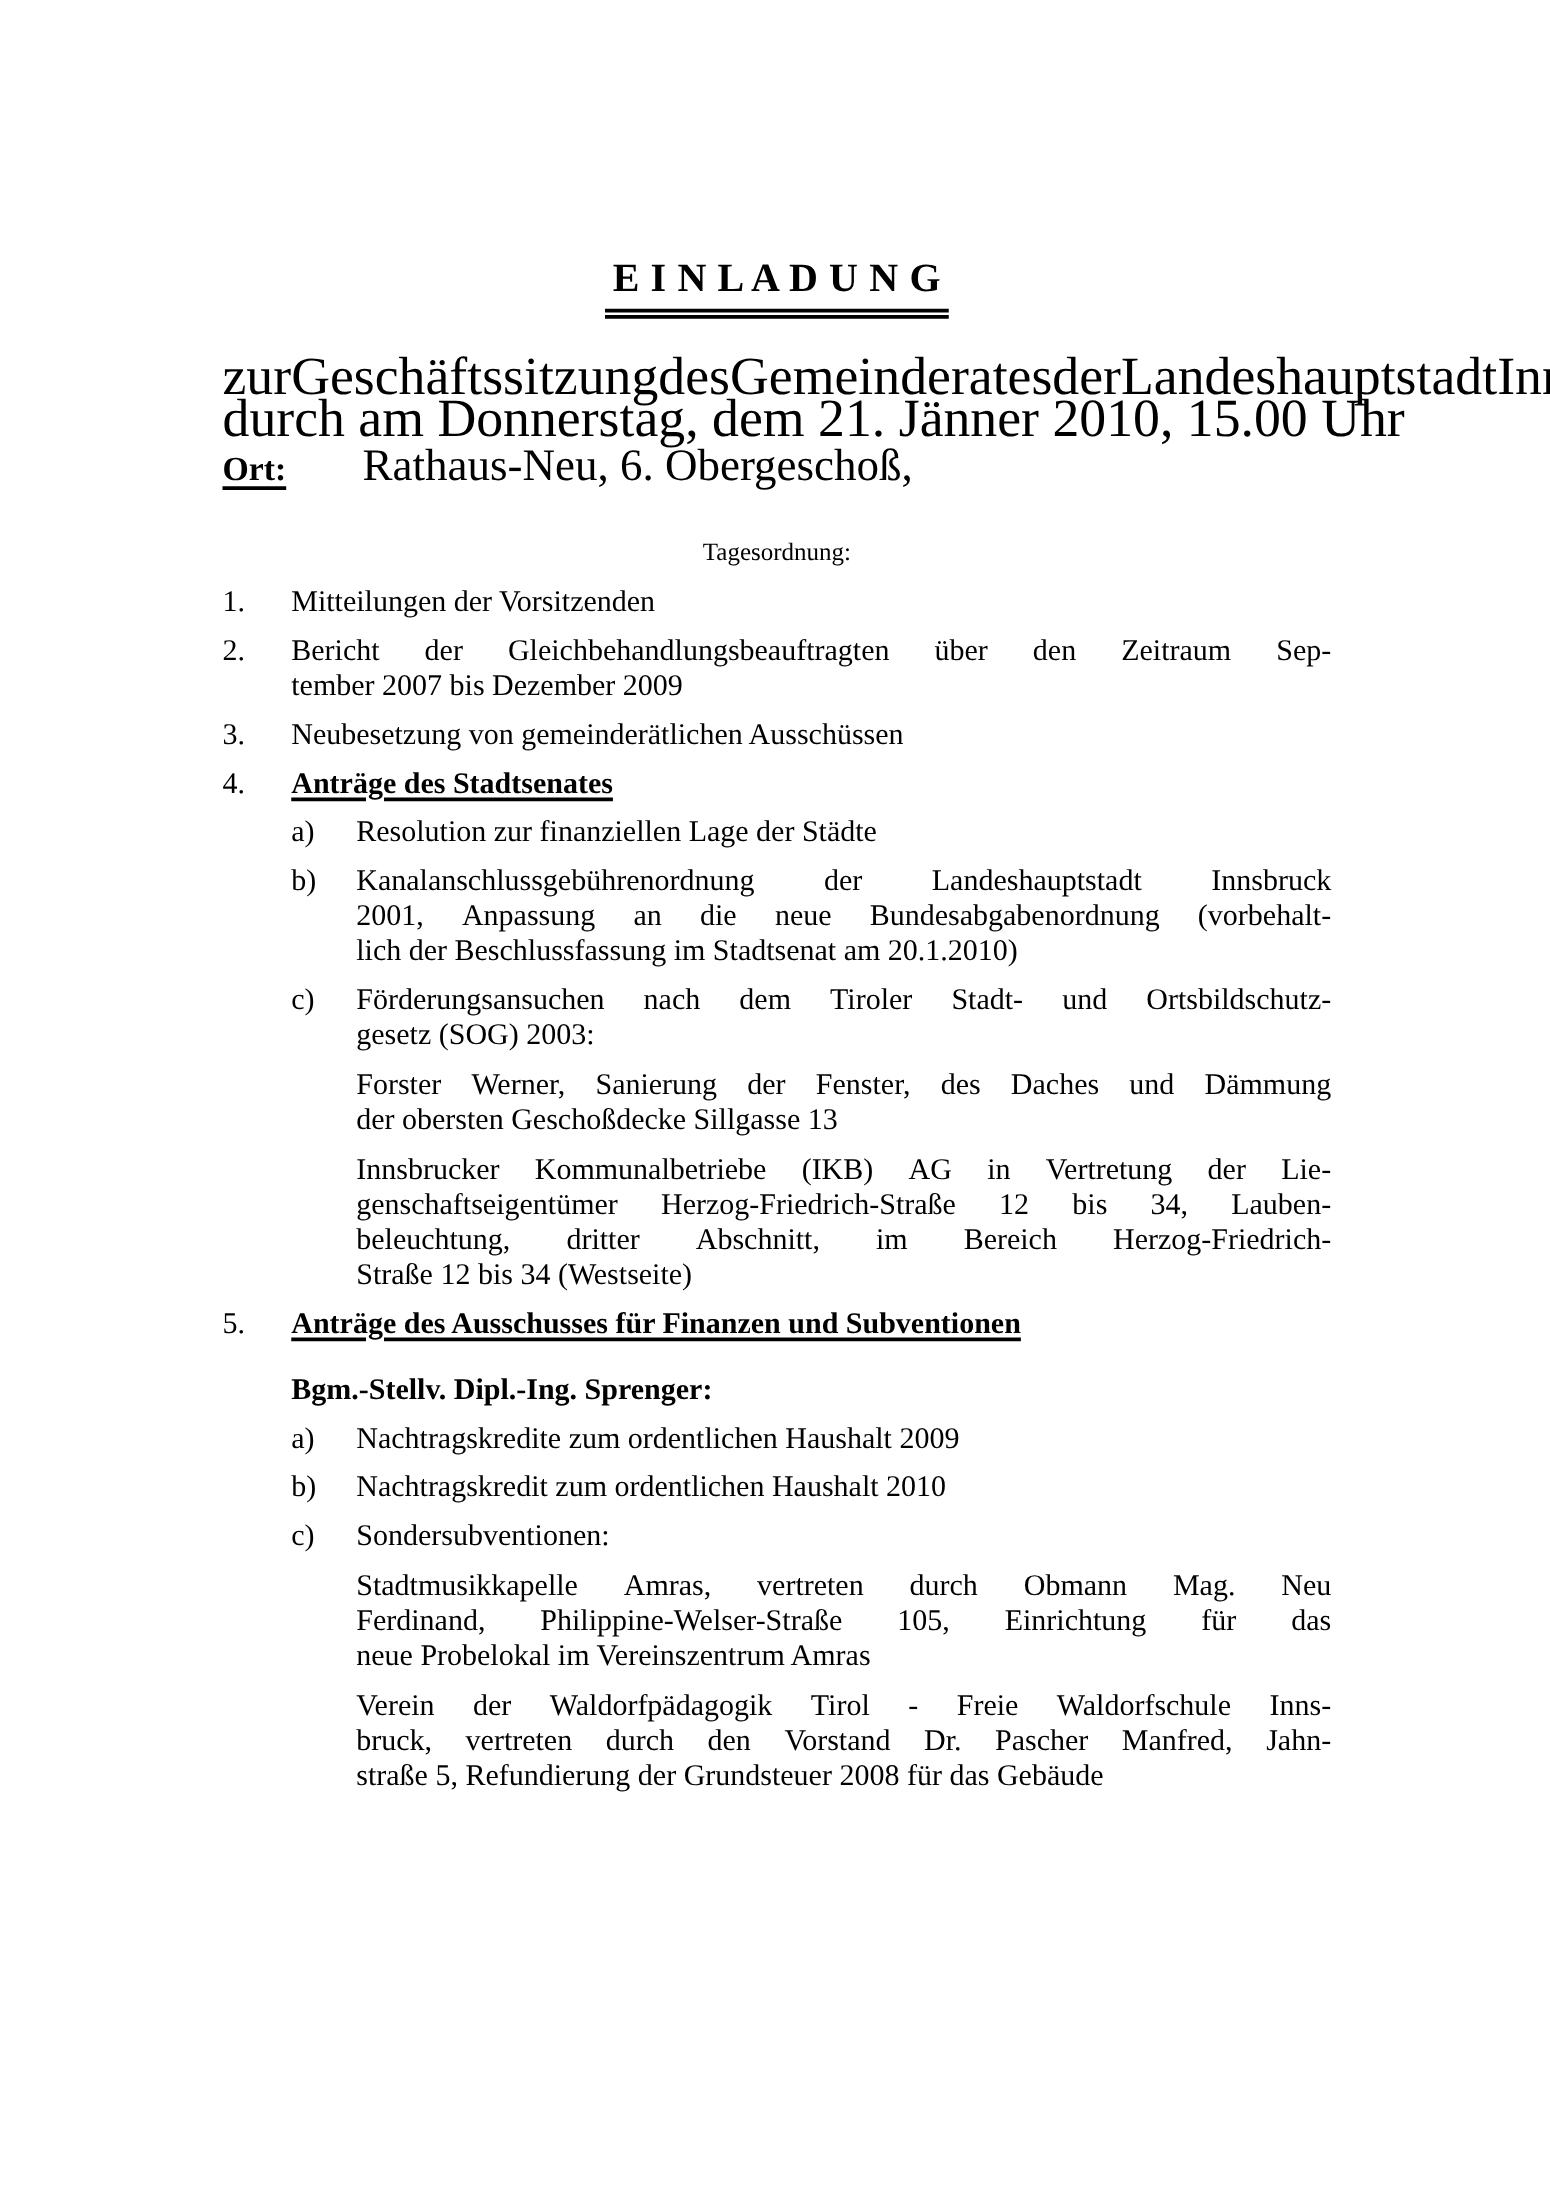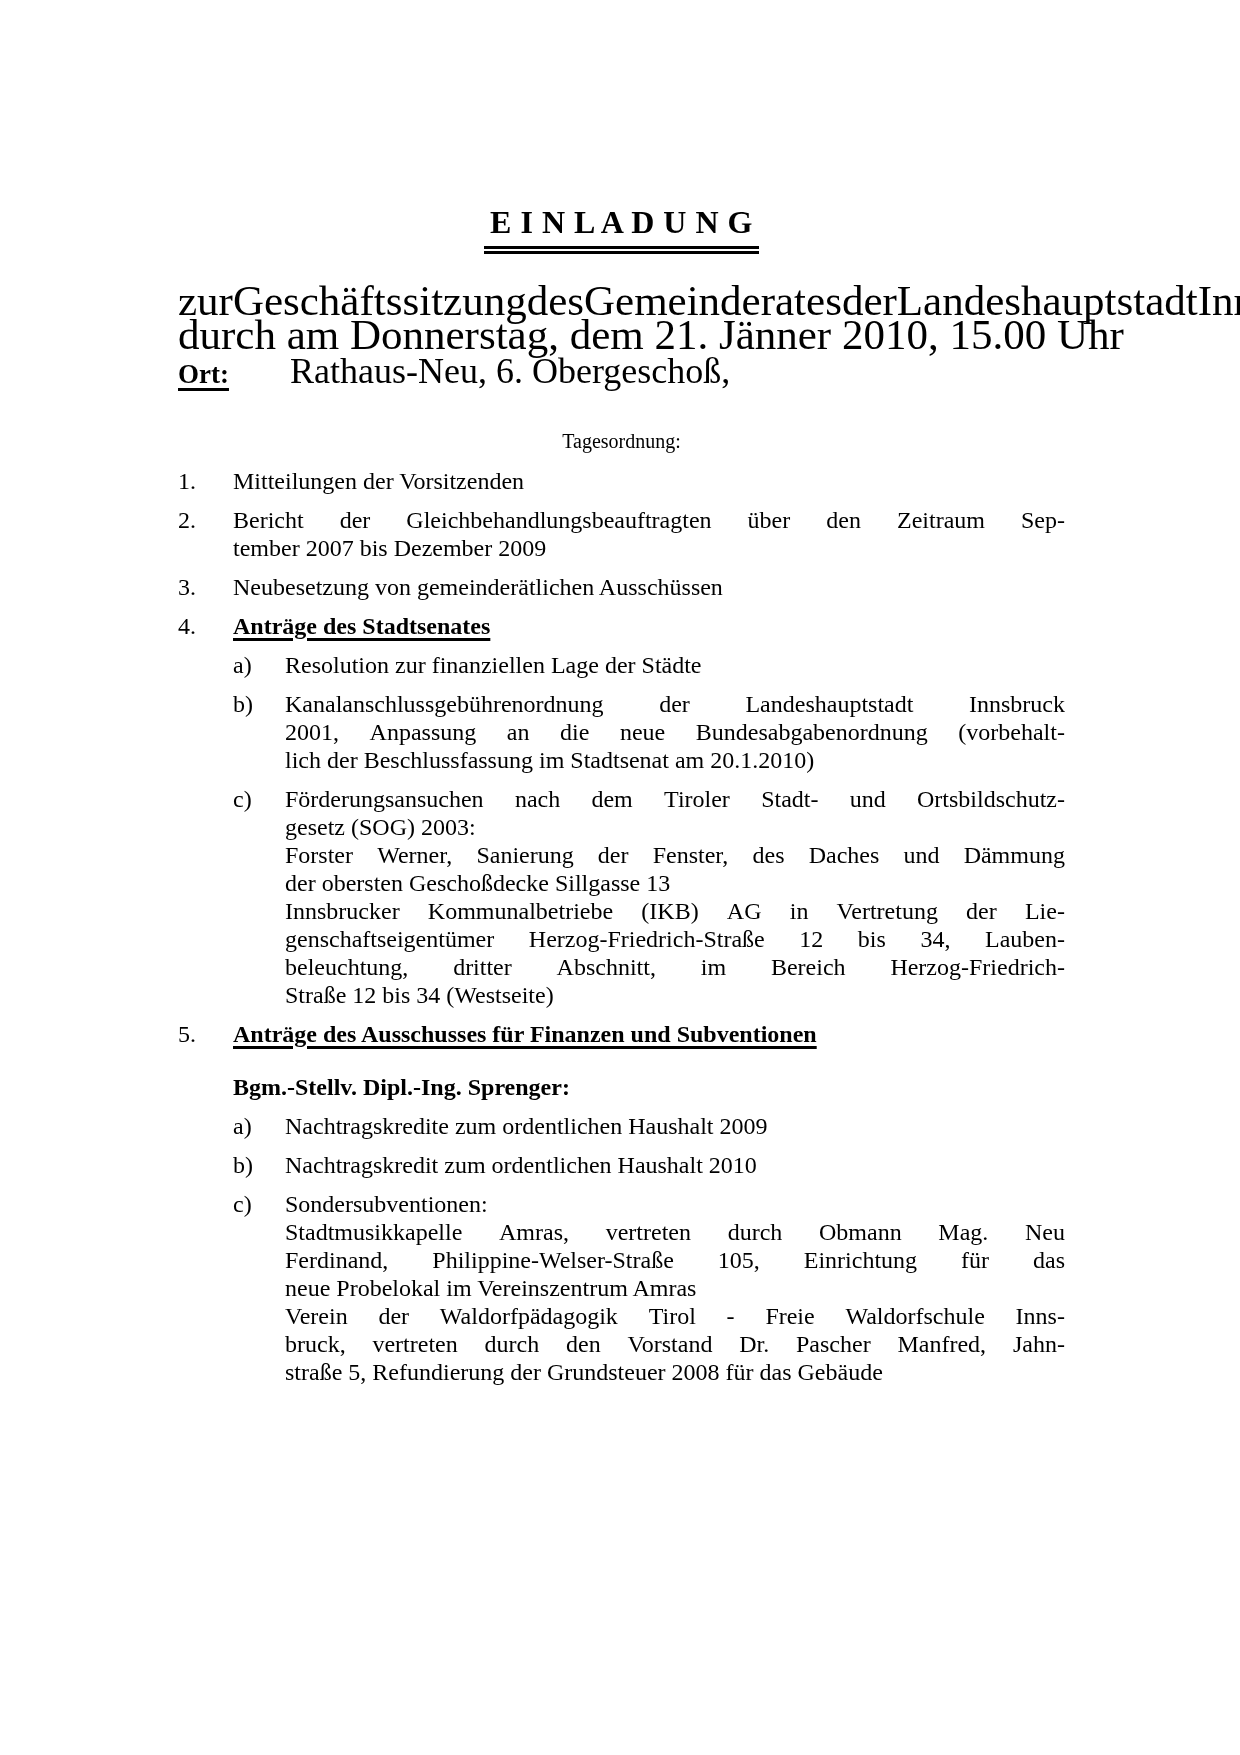--- a/index.html
+++ b/index.html
@@ -43,21 +43,21 @@
   .num { flex:none; width:55px; }
   .ibody { flex:1; min-width:0; }
   .item-heading {
     font-weight:bold;
     text-decoration:underline; text-decoration-thickness:2.5px; text-underline-offset:4px;
   }
   .item-subheading { font-weight:bold; margin-top:25px; }
   .sub { display:flex; margin-top:11px; }
   .letter { flex:none; width:52px; }
   .sbody { flex:1; min-width:0; }
-  .para + .para { }
+  .para + .para { margin-top:12px; }
   
   .line { white-space:nowrap; }
   .line.just {
     display:flex; justify-content:space-between;
     white-space:normal;
   }
   .b { font-weight:normal; }
 </style>
 </head>
 <body>

